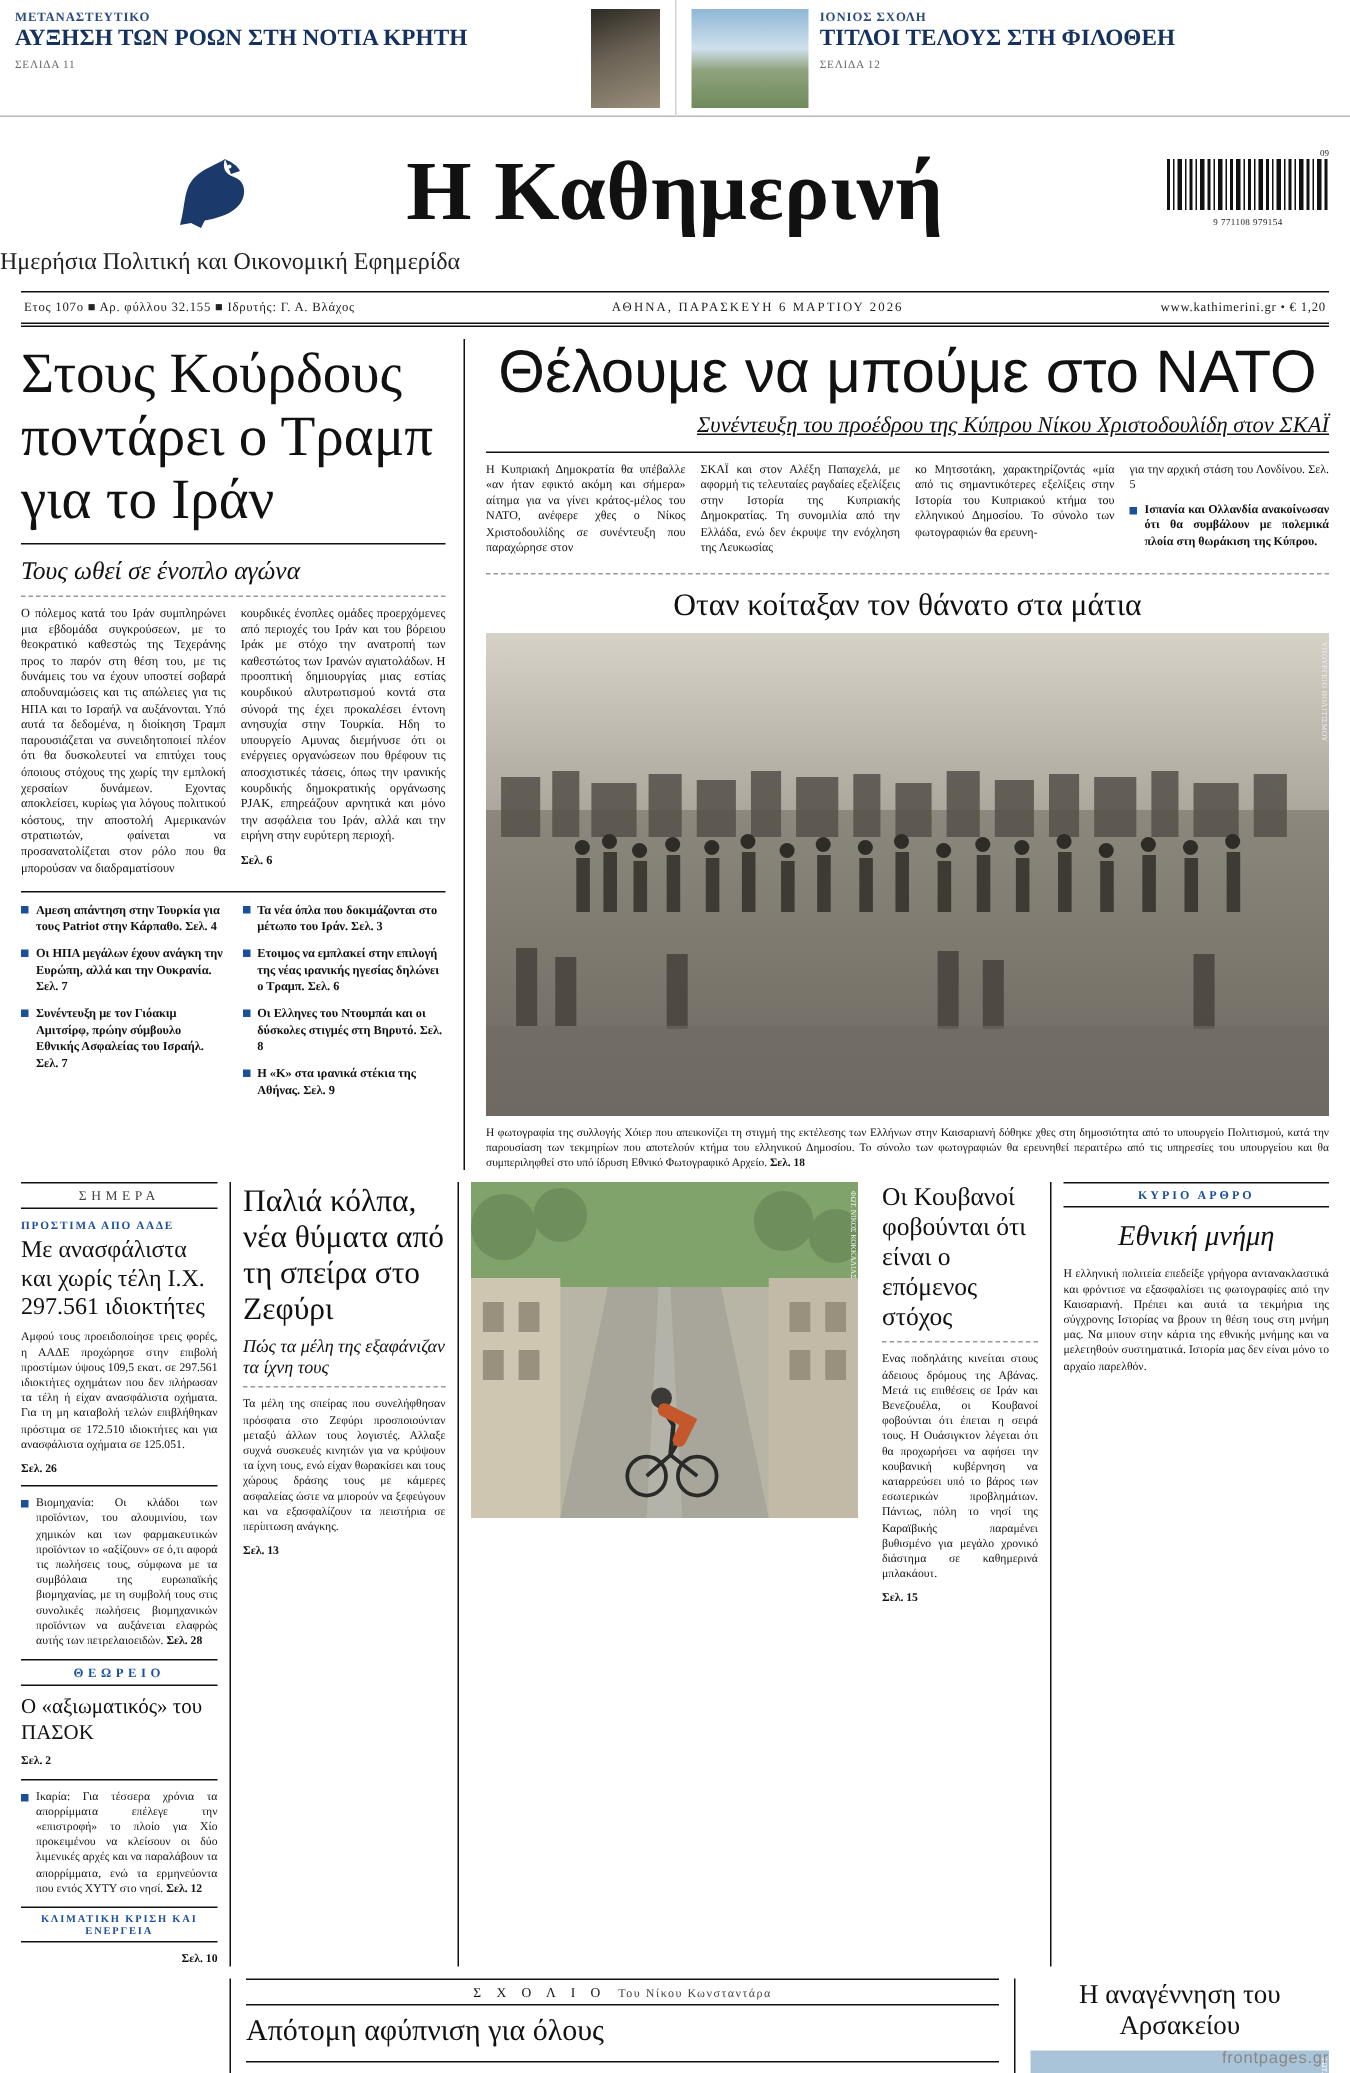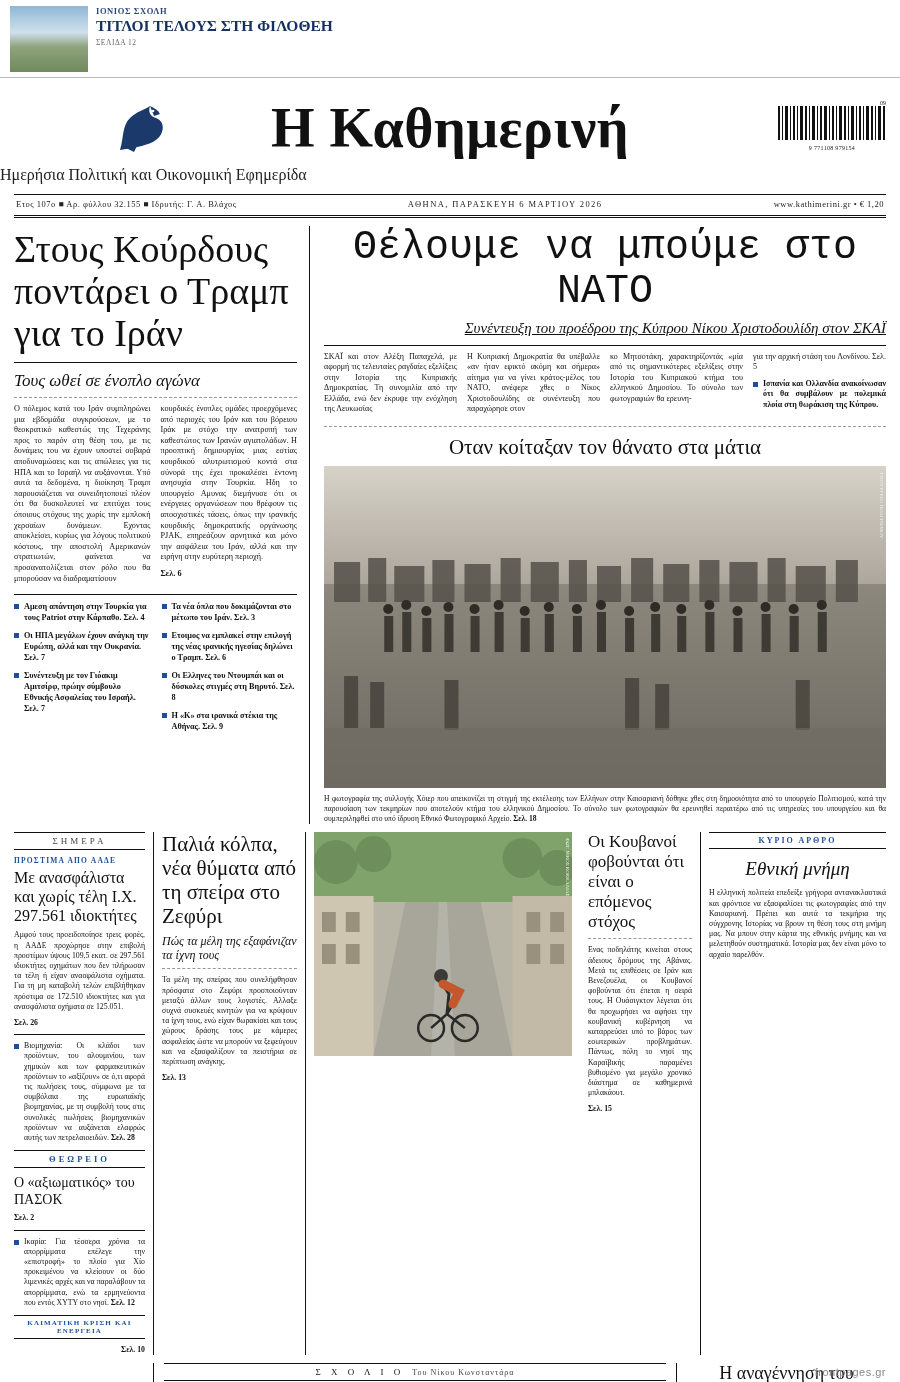--- a/index.html
+++ b/index.html
@@ -54,21 +54,21 @@
   .twocol { column-count:2; column-gap:10px; font-size:8.2px; line-height:10.6px; text-align:justify; }
   .twocol p { margin:0 0 6px 0; }
 
   .bullets { display:flex; gap:12px; font-size:8.2px; line-height:11px; }
   .bullets ul { list-style:none; margin:0; padding:0; flex:1; }
   .bullets li { position:relative; padding-left:10px; margin-bottom:7px; font-weight:700; }
   .bullets li:before { content:""; position:absolute; left:0; top:3px; width:5px; height:5px; background:#1b4f9c; }
   .bullets li .pg { font-weight:700; }
 
   
-  .r-head { font-family:Liberation Mono, monospace; font-size:40px; line-height:44px; text-align:center; font-weight:400; margin:0 0 6px 0; }
+  .r-head { font-family:Liberation Sans, sans-serif; font-size:40px; line-height:44px; text-align:center; font-weight:400; margin:0 0 6px 0; }
   .r-sub { text-align:right; font-style:italic; font-size:15px; margin-bottom:8px;text-decoration:underline; }
   .r-cols { display:flex; gap:10px; font-size:8px; line-height:10.4px; text-align:justify; }
   .r-cols > div { flex:1; }
   .r-cols p { margin:0 0 6px 0; }
   .r-bullets li { position:relative; padding-left:10px; margin-bottom:6px; font-weight:700; list-style:none; }
   .r-bullets { padding:0; margin:0; }
   .r-bullets li:before { content:""; position:absolute; left:0; top:3px; width:5px; height:5px; background:#1b4f9c; }
 
   .photo-head { text-align:center; font-size:21px; margin:8px 0 6px 0; }
   .mainphoto { width:100%; height:322px; position:relative; overflow:hidden;
@@ -128,20 +128,28 @@
   .footer-watermark { position:absolute; right:14px; bottom:4px; font-size:11px; color:#888; font-family:"Liberation Sans",sans-serif; letter-spacing:.5px; }
   .bold { font-weight:700; }
 </style>
 </head>
 <body>
 
 <div class="page">
 
   <div class="topstrip">
 
+    <div class="ts-cell">
+      <div class="ts-text">
+        <div class="ts-kicker">ΜΕΤΑΝΑΣΤΕΥΤΙΚΟ</div>
+        <div class="ts-title">ΑΥΞΗΣΗ ΤΩΝ ΡΟΩΝ ΣΤΗ ΝΟΤΙΑ ΚΡΗΤΗ</div>
+        <div class="ts-page">ΣΕΛΙΔΑ 11</div>
+      </div>
+      <div class="ts-thumb photo1"></div>
+    </div>
 
 
     <div class="ts-cell">
       <div class="ts-thumb photo2" style="margin-left:0;margin-right:8px;"></div>
       <div class="ts-text">
         <div class="ts-kicker">ΙΟΝΙΟΣ ΣΧΟΛΗ</div>
         <div class="ts-title">ΤΙΤΛΟΙ ΤΕΛΟΥΣ ΣΤΗ ΦΙΛΟΘΕΗ</div>
         <div class="ts-page">ΣΕΛΙΔΑ 12</div>
       </div>
     </div>
@@ -258,24 +266,24 @@
       </div>
     </div>
 
     <div class="col-right">
       <div class="r-head">Θέλουμε να μπούμε στο ΝΑΤΟ</div>
       <div class="r-sub">Συνέντευξη του προέδρου της Κύπρου Νίκου Χριστοδουλίδη στον ΣΚΑΪ</div>
       <div class="hr-thin"></div>
 
       <div class="r-cols">
         <div>
-            <p>ΣΚΑΪ και στον Αλέξη Παπαχελά, με αφορμή τις τελευταίες ραγδαίες εξελίξεις στην Ιστορία της Κυπριακής Δημοκρατίας. Τη συνομιλία από την Ελλάδα, ενώ δεν έκρυψε την ενόχληση της Λευκωσίας</p>
+            <p>Η Κυπριακή Δημοκρατία θα υπέβαλλε «αν ήταν εφικτό ακόμη και σήμερα» αίτημα για να γίνει κράτος-μέλος του ΝΑΤΟ, ανέφερε χθες ο Νίκος Χριστοδουλίδης σε συνέντευξη που παραχώρησε στον</p>
           </div>
         <div>
-            <p>Η Κυπριακή Δημοκρατία θα υπέβαλλε «αν ήταν εφικτό ακόμη και σήμερα» αίτημα για να γίνει κράτος-μέλος του ΝΑΤΟ, ανέφερε χθες ο Νίκος Χριστοδουλίδης σε συνέντευξη που παραχώρησε στον</p>
+            <p>ΣΚΑΪ και στον Αλέξη Παπαχελά, με αφορμή τις τελευταίες ραγδαίες εξελίξεις στην Ιστορία της Κυπριακής Δημοκρατίας. Τη συνομιλία από την Ελλάδα, ενώ δεν έκρυψε την ενόχληση της Λευκωσίας</p>
           </div>
         <div>
             <p>κο Μητσοτάκη, χαρακτηρίζοντάς «μία από τις σημαντικότερες εξελίξεις στην Ιστορία του Κυπριακού κτήμα του ελληνικού Δημοσίου. Το σύνολο των φωτογραφιών θα ερευνη-</p>
           </div>
         <div>
           <p>για την αρχική στάση του Λονδίνου. Σελ. 5</p>
           <ul class="r-bullets">
             <li>
               <span>Ισπανία και Ολλανδία ανακοίνωσαν ότι θα συμβάλουν με πολεμικά πλοία στη θωράκιση της Κύπρου.</span>
             </li>

